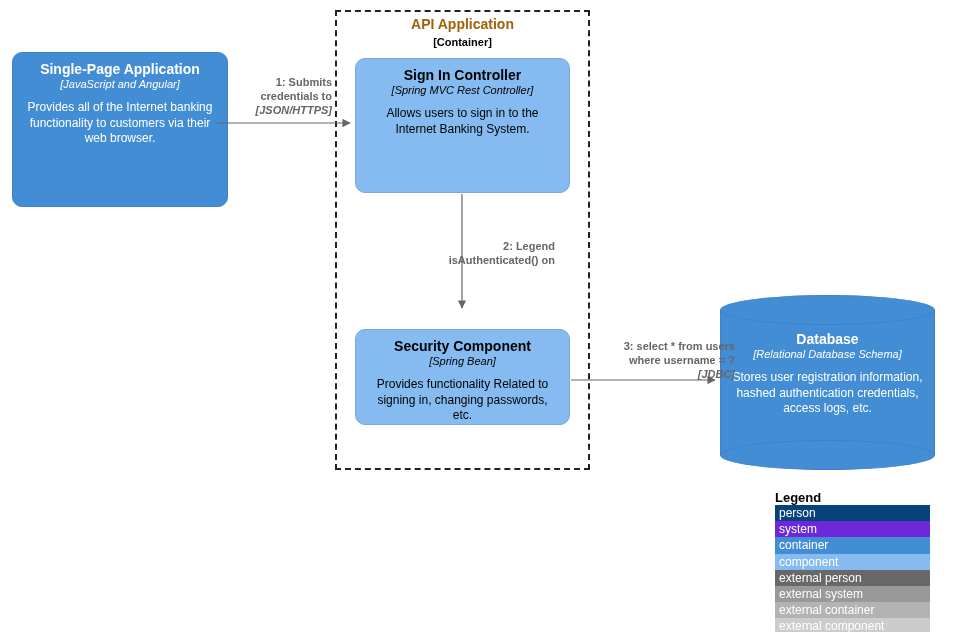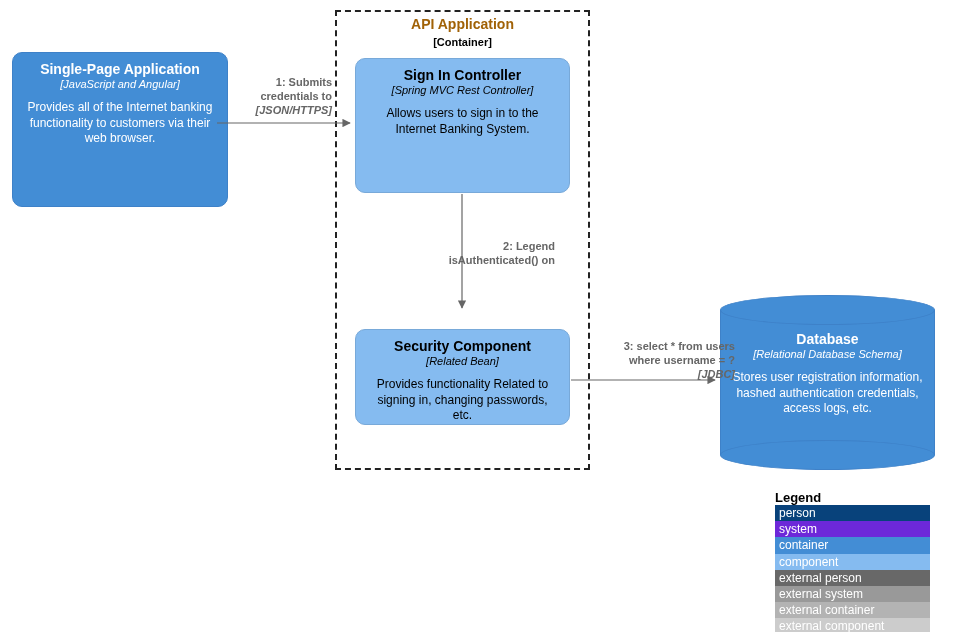--- a/index.html
+++ b/index.html
@@ -124,21 +124,21 @@
 </div>
 
 <div class="box component-box" style="left:355px; top:58px; width:215px; height:135px;">
   <div class="title">Sign In Controller</div>
   <div class="tech">[Spring MVC Rest Controller]</div>
   <div class="desc">Allows users to sign in to the Internet Banking System.</div>
 </div>
 
 <div class="box component-box" style="left:355px; top:329px; width:215px; height:96px;">
   <div class="title">Security Component</div>
-  <div class="tech">[Related Bean]</div>
+  <div class="tech">[Spring Bean]</div>
   <div class="desc">Provides functionality Related to signing in, changing passwords, etc.</div>
 </div>
 
 <div class="cyl" style="left:720px; top:295px; width:215px; height:175px;">
   <div class="cyl-body" style="top:15px; bottom:15px;"></div>
   <div class="cyl-ellipse" style="bottom:0;"></div>
   <div class="cyl-ellipse" style="top:0;"></div>
   <div style="position:relative; top:36px; padding:0 10px;">
     <div class="title white-title">Database</div>
     <div class="tech">[Relational Database Schema]</div>

